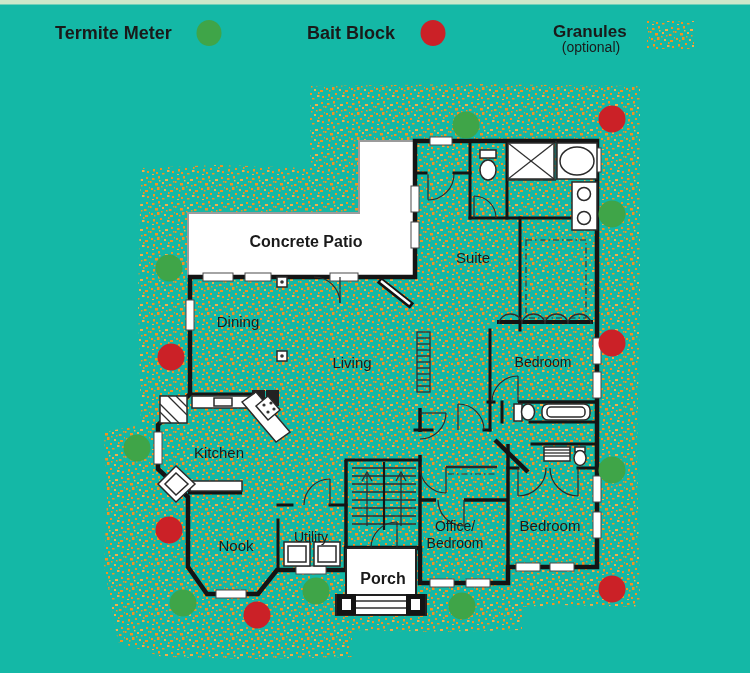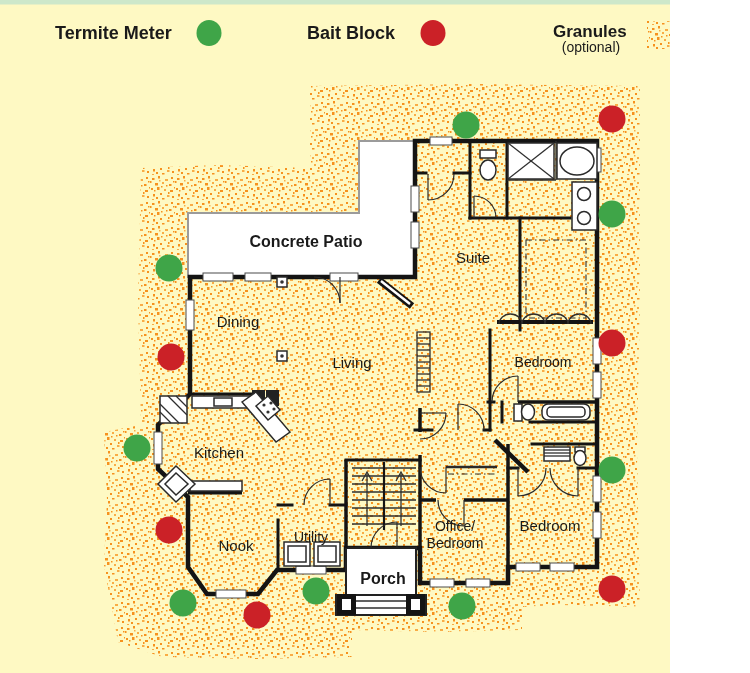--- a/index.html
+++ b/index.html
@@ -1,16 +1,16 @@
 <!DOCTYPE html>
 <html style="--granule: #f6921e; --granule2: #f9ac45;"><head>
 <meta charset="utf-8">
 <style>
   html,body{margin:0;padding:0;background:#fff;}
-  .stage{position:relative;width:670px;height:673px;background:#fef9c3;overflow:hidden;}
+  .stage{position:relative;width:750px;height:673px;background:#14b8a6;overflow:hidden;}
   svg{display:block;}
   text{font-family:"Liberation Sans", sans-serif;fill:#1a1a1a;}
   .legend-label{font-size:18px;font-weight:bold;}
   .legend-sub{font-size:14px;}
   .wall{stroke:#141414;stroke-width:3;fill:none;stroke-linecap:square;}
   .wall4{stroke:#141414;stroke-width:4.5;fill:none;stroke-linejoin:miter;}
   .thin{stroke:#2e2e2e;stroke-width:1.3;fill:none;}
   .fixture{stroke:#2a2a2a;stroke-width:1.5;fill:#fff;}
   .door{stroke:#2a2a2a;stroke-width:1.2;fill:none;}
   .win{fill:#fff;stroke:#4a4a4a;stroke-width:1;}

